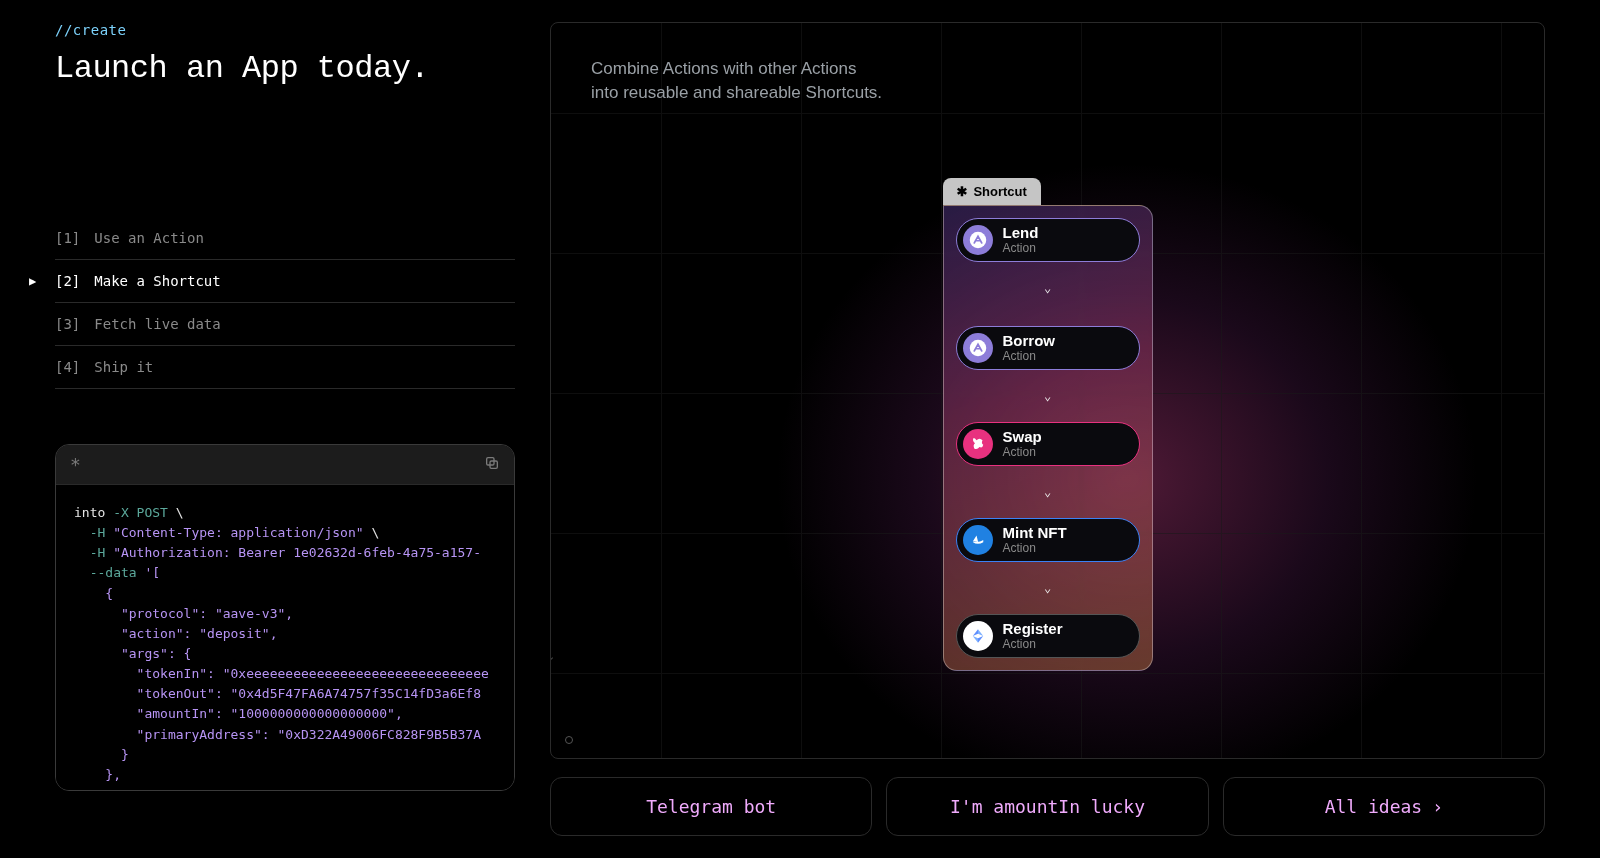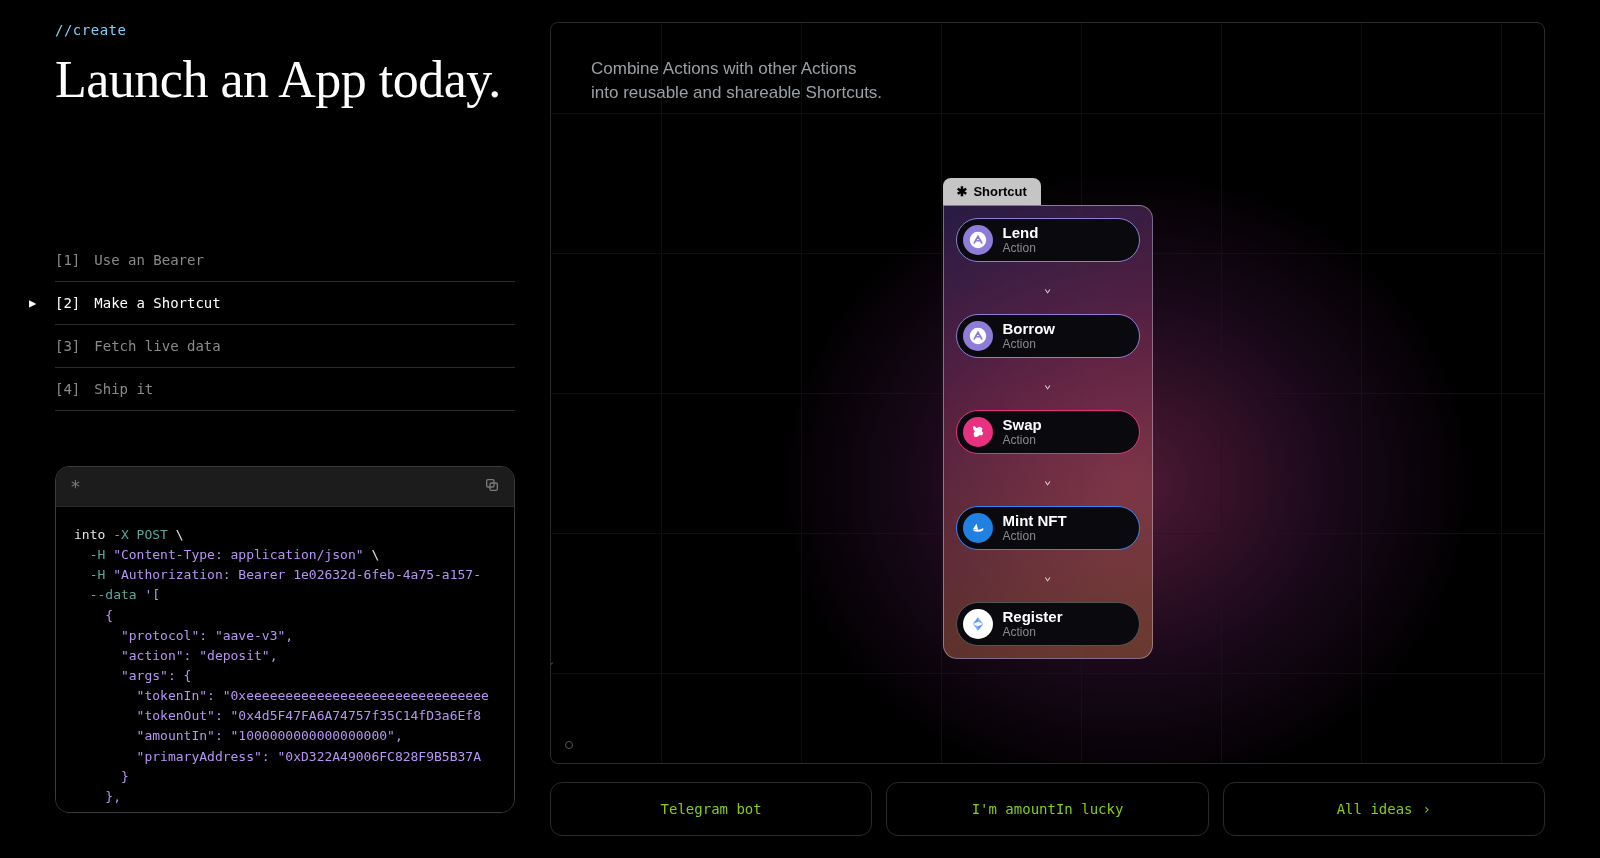--- a/index.html
+++ b/index.html
@@ -1,20 +1,20 @@
 <!DOCTYPE html>
 <html><head>
 <meta charset="utf-8">
 <style>
 *{box-sizing:border-box;margin:0;padding:0}
 body{background:#000;color:#fff;font-family:ui-monospace,'SF Mono',Menlo,Consolas,monospace;width:1600px;height:858px;overflow:hidden;position:relative}
 .page{display:flex;padding:22px 55px 0;gap:35px;height:100%}
 .left{width:460px;flex-shrink:0}
 .eyebrow{color:#7dd3fc;font-size:14px;letter-spacing:.5px;margin-bottom:12px}
-.headline{font-family:Liberation Serif, serif;font-size:52px;font-weight:500;letter-spacing:-.5px;margin-bottom:130px}
+.headline{font-family:Liberation Mono, monospace;font-size:32px;font-weight:500;letter-spacing:-.5px;margin-bottom:130px}
 .steps{display:flex;flex-direction:column}
 .step{display:flex;align-items:center;gap:14px;padding:13px 0;border-bottom:1px solid #2a2a2a;color:#8a8a8a;cursor:pointer;position:relative}
 .step.active{color:#fff}
 .step .arrow{position:absolute;left:-26px;color:#fff;font-size:12px}
 .step .num{font-size:14px}
 .step .lbl{font-size:14px}
 .codecard{margin-top:55px;border:1px solid #3a3a3a;border-radius:14px;background:#0a0a0a;overflow:hidden;width:460px}
 .codehead{height:40px;background:#1c1c1c;display:flex;align-items:center;justify-content:space-between;padding:0 14px;border-bottom:1px solid #2a2a2a}
 .star{color:#7a7a7a;font-size:18px}
 .copy{color:#7a7a7a;cursor:pointer}
@@ -35,33 +35,33 @@
 .sc-body{border:1px solid rgba(255,255,255,.35);border-radius:0 14px 14px 14px;padding:12px;background:linear-gradient(160deg,rgba(90,60,150,.45),rgba(180,70,120,.4) 40%,rgba(200,120,70,.45));backdrop-filter:blur(2px);display:flex;flex-direction:column;gap:20px}
 .pill{display:flex;align-items:center;gap:10px;background:#0a0a0e;border-radius:999px;padding:6px 14px 6px 6px;border:1px solid}
 .pill .ico{width:30px;height:30px;border-radius:50%;display:flex;align-items:center;justify-content:center;flex-shrink:0}
 .pill .txt{display:flex;flex-direction:column;font-family:-apple-system,Helvetica,Arial,sans-serif}
 .pill .nm{font-size:15px;font-weight:700;color:#fff;line-height:1.1}
 .pill .sub{font-size:12px;color:#8a8a8a;line-height:1.1}
 .chev{color:#eee;text-align:center;font-size:12px;line-height:1}
 .dot{position:absolute;width:8px;height:8px;border-radius:50%;border:1px solid #555;left:14px;bottom:14px}
 .line{position:absolute;width:65px;height:1px;background:#444;transform-origin:left;transform:rotate(-40deg);left:-48px;bottom:58px}
 .btnrow{display:flex;gap:14px;margin-top:18px;padding-bottom:22px}
-.btn{flex:1;border:1px solid #2a2a2a;border-radius:12px;background:transparent;color:#84cc16;font-family:ui-monospace,Menlo,monospace;font-size:14px;padding:18px;cursor:pointer;display:flex;align-items:center;justify-content:center;gap:10px}
+.btn{flex:1;border:1px solid #2a2a2a;border-radius:12px;background:transparent;color:#f0abfc;font-family:ui-monospace,Menlo,monospace;font-size:18px;padding:18px;cursor:pointer;display:flex;align-items:center;justify-content:center;gap:10px}
 </style>
 </head>
 <body>
 
 <div class="page">
   <div class="left">
     <div class="eyebrow">//create</div>
     <h1 class="headline">Launch an App today.</h1>
     <div class="steps" id="steps">
         <div class="step">
           <span class="num">[1]</span>
-          <span class="lbl">Use an Bearer</span>
+          <span class="lbl">Use an Action</span>
         </div>
         <div class="step active">
           <span class="arrow">▶</span>
           <span class="num">[2]</span>
           <span class="lbl">Make a Shortcut</span>
         </div>
         <div class="step">
           <span class="num">[3]</span>
           <span class="lbl">Fetch live data</span>
         </div>
@@ -121,21 +121,21 @@
                   <circle cx="12" cy="12" r="11" fill="#fff"></circle>
                   <path d="M7 16 L12 7 L17 16 M9 13 H15" stroke="#8d7dd9" stroke-width="2.2" fill="none" stroke-linecap="round"></path>
                 </svg>
               </span>
               <span class="txt">
                 <span class="nm">Lend</span>
                 <span class="sub">Action</span>
               </span>
             </div>
             <div class="chev">⌄</div>
-            <div class="pill" style="border-color: rgb(141, 125, 217);">
+            <div class="pill" style="border-color: rgb(141, 125, 217); margin-top: 12px;">
               <span class="ico" style="background:#8d7dd9">
                 <svg viewBox="0 0 24 24" width="18" height="18">
                   <circle cx="12" cy="12" r="11" fill="#fff"></circle>
                   <path d="M7 16 L12 7 L17 16 M9 13 H15" stroke="#8d7dd9" stroke-width="2.2" fill="none" stroke-linecap="round"></path>
                 </svg>
               </span>
               <span class="txt">
                 <span class="nm">Borrow</span>
                 <span class="sub">Action</span>
               </span>

